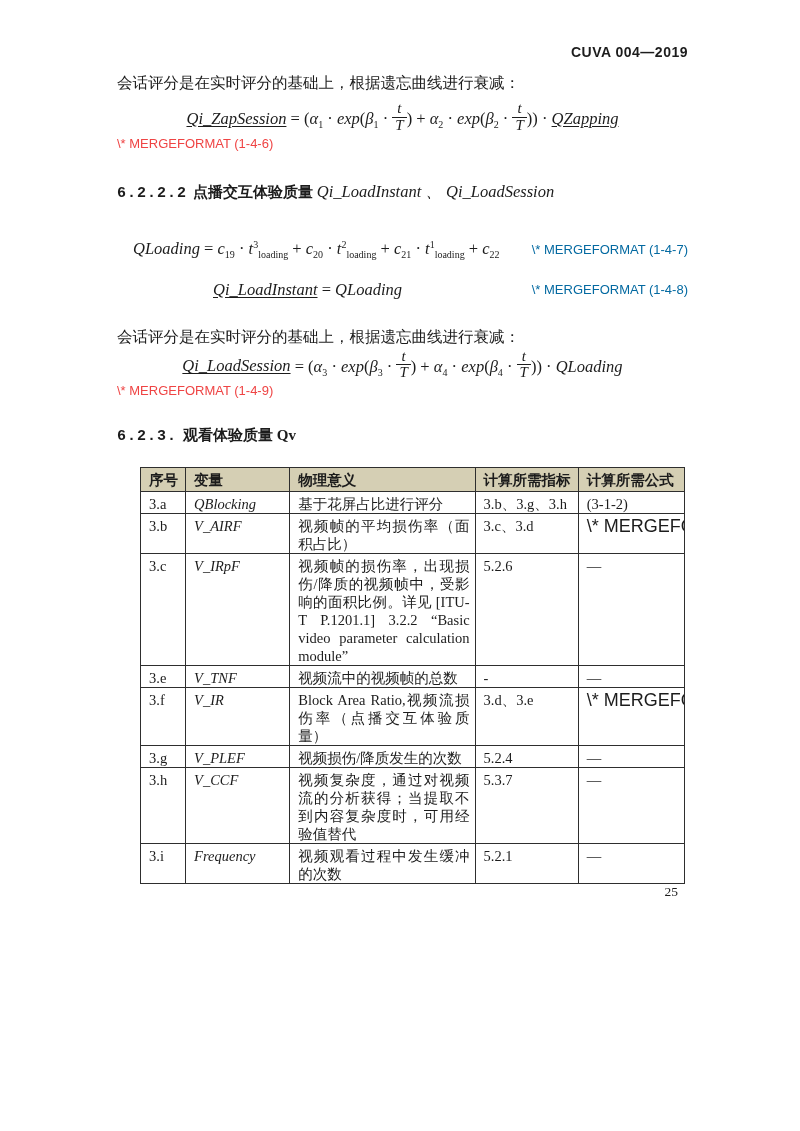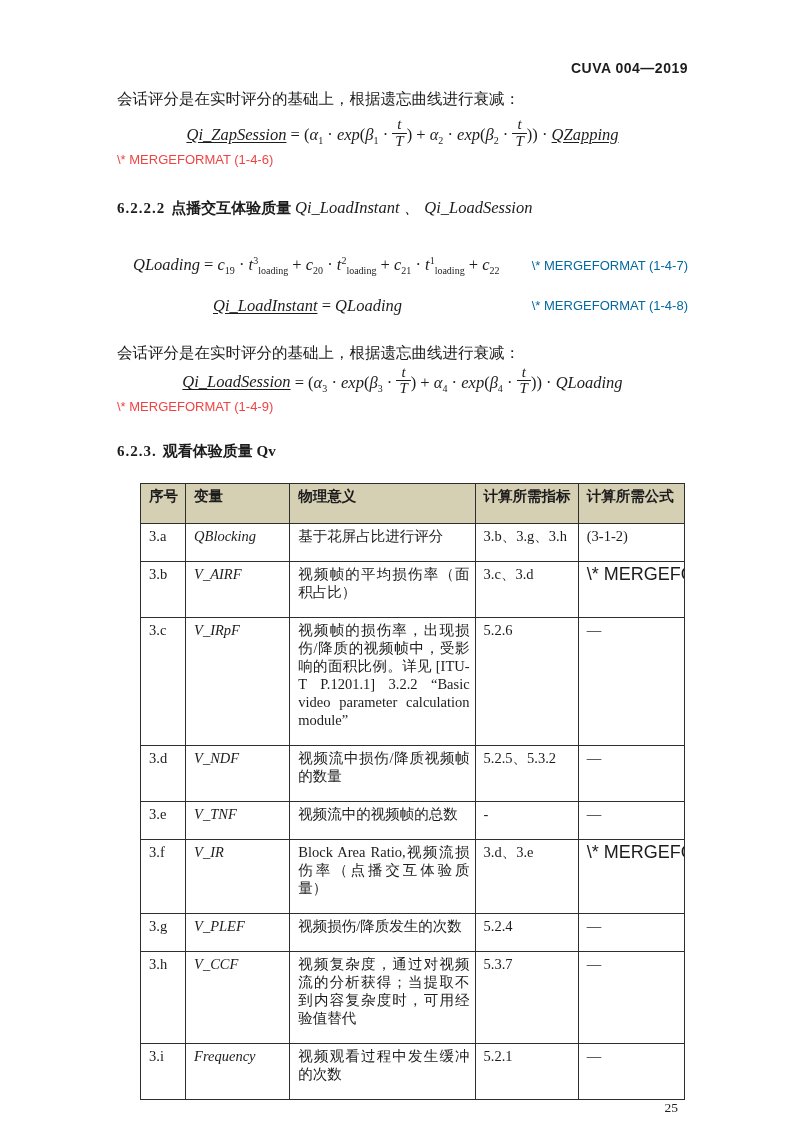--- a/index.html
+++ b/index.html
@@ -4,21 +4,21 @@
 <style>
   html,body { margin:0; padding:0; }
   body {
     width:800px; height:1131px; overflow:hidden;
     background:#ffffff; color:#1c1c1c;
     font-family:"Liberation Serif","DejaVu Serif",serif;
   }
   .page { box-sizing:border-box; width:800px; height:1131px; padding:0 112px 0 117px; }
 
   .doc-code {
-    padding-top:60px; text-align:right;
+    padding-top:44px; text-align:right;
     font-family:"Liberation Sans","DejaVu Sans",sans-serif;
     font-size:14px; font-weight:600; letter-spacing:0.5px;
   }
 
   .para { margin-top:12px; font-size:15.5px; line-height:21px; }
 
   .eq-center { margin-top:8px; text-align:center; font-size:16.5px; }
   .eq-row { display:flex; align-items:center; justify-content:space-between; font-size:16.5px; }
   .eq-row-147 { margin-top:36px; padding-left:16px; }
   .eq-row-148 { margin-top:20px; padding-left:96px; }
@@ -37,33 +37,33 @@
     font-size:13px; color:#ef4444;
   }
   .eq-tag-inline {
     font-family:"Liberation Sans","DejaVu Sans",sans-serif;
     font-size:13px; color:#0369a1; white-space:nowrap;
   }
 
   .heading { font-size:15px; font-weight:bold; }
   .h-6222 { margin-top:30px; }
   .h-623  { margin-top:28px; }
-  .h-num { font-family:Liberation Serif, serif; letter-spacing:1px; margin-right:6px; }
+  .h-num { font-family:Liberation Mono, monospace; letter-spacing:1px; margin-right:6px; }
   .h-cn  { font-family:"Liberation Sans","DejaVu Sans",sans-serif; }
   .h-names { font-weight:normal; font-size:16.5px; font-style:italic; }
   .h-suffix { font-family:Liberation Serif, serif; }
 
   table.qv {
     margin-top:22px; margin-left:23px;
     border-collapse:collapse; table-layout:fixed;
     width:545px; font-size:14.5px; line-height:18px;
   }
   table.qv td, table.qv th {
     border:1px solid #2e2e2e; vertical-align:top;
-    padding:3px 5px 16px 8px; overflow:hidden;margin-top:44px;
+    padding:3px 5px 0 8px; overflow:hidden;margin-top:44px;
   }
   table.qv th {
     background:#d5cfb4; text-align:left; font-weight:bold;
     height:20px; white-space:nowrap;
   }
   .col-id  { width:45px; }
   .col-var { width:104px; }
   .col-mean{ width:185px; }
   .col-ind { width:103px; }
   .col-fx  { width:106px; }
@@ -146,27 +146,20 @@
   </tr>
 
   <tr>
     <td class="c-id">3.c</td>
     <td class="c-var">V_IRpF</td>
     <td class="c-meaning">视频帧的损伤率，出现损伤/降质的视频帧中，受影响的面积比例。详见 [ITU-T P.1201.1] 3.2.2 “Basic video parameter calculation module”</td>
     <td class="c-ind">5.2.6</td>
     <td class="c-fx">—</td>
   </tr>
 
-  <tr>
-    <td class="c-id">3.d</td>
-    <td class="c-var">V_NDF</td>
-    <td class="c-meaning">视频流中损伤/降质视频帧的数量</td>
-    <td class="c-ind">5.2.5、5.3.2</td>
-    <td class="c-fx">—</td>
-  </tr>
 
   <tr>
     <td class="c-id">3.e</td>
     <td class="c-var">V_TNF</td>
     <td class="c-meaning">视频流中的视频帧的总数</td>
     <td class="c-ind">-</td>
     <td class="c-fx">—</td>
   </tr>
 
   <tr>

